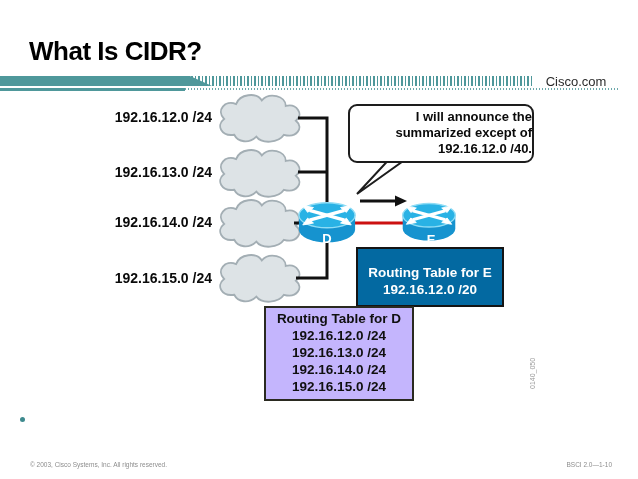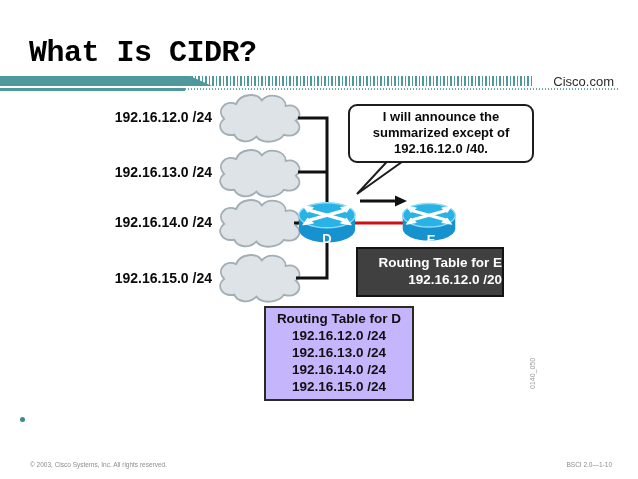--- a/index.html
+++ b/index.html
@@ -2,41 +2,41 @@
 <html><head>
 <meta charset="utf-8">
 <style>
   html,body{margin:0;padding:0;background:#ffffff;}
   .slide{
     position:relative;width:638px;height:479px;background:#ffffff;overflow:hidden;
     font-family:"Liberation Sans",sans-serif;
   }
   .abs{position:absolute;}
   
-  .title{left:29px;top:36px;font-size:30px;font-weight:bold;color:#000;letter-spacing:-0.5px;font-family:Liberation Mono, monospace;}
+  .title{left:29px;top:36px;font-size:26px;font-weight:bold;color:#000;letter-spacing:-0.5px;}
   .bar-stripes{left:188px;top:76px;width:344px;height:10px;
     background:repeating-linear-gradient(90deg,#4f989b 0 1.5px,#ffffff 1.5px 3.5px);}
   .bar-solid{left:0;top:76px;width:212px;height:10px;background:#4f989b;
     clip-path:polygon(0 0,190px 0,212px 100%,0 100%);}
-  .brand{left:538px;top:74px;width:76px;text-align:right;font-size:13px;color:#2b2b2b;}
+  .brand{left:538px;top:74px;width:76px;text-align:center;font-size:13px;color:#2b2b2b;}
   .rule-solid{left:0;top:88px;width:185px;height:3px;background:#4f989b;}
   .rule-dotted{left:185px;top:88px;width:433px;height:2px;
     background:repeating-linear-gradient(90deg,#6ba8aa 0 1px,#ffffff 1px 3px);}
   
   .net-label{left:100px;width:112px;text-align:right;font-size:14px;font-weight:bold;color:#0a0a0a;white-space:nowrap;}
   .callout{left:348px;top:104px;width:182px;height:52px;background:#ffffff;border:2px solid #1d1d1d;
-    border-radius:9px;text-align:center;font-size:13px;font-weight:bold;color:#0a0a0a;line-height:16px;padding-top:3px;}
+    border-radius:9px;text-align:right;font-size:13px;font-weight:bold;color:#0a0a0a;line-height:16px;padding-top:3px;}
   .callout span{display:block;}
   .router{width:62px;height:48px;}
   .router .rlabel{position:absolute;left:0;right:0;bottom:1px;text-align:center;
     color:#ffffff;font-size:13px;font-weight:bold;}
   .tbox{text-align:center;font-weight:bold;}
   .tbox span{display:block;}
-  .box-e{left:356px;top:247px;width:144px;height:41px;background:#404040;border:2px solid #141414;
-    color:#ffffff;font-size:13.5px;line-height:17px;padding-top:5px;text-align:right;}
+  .box-e{left:356px;top:247px;width:144px;height:41px;background:#0369a1;border:2px solid #141414;
+    color:#ffffff;font-size:13.5px;line-height:17px;padding-top:15px;}
   .box-d{left:264px;top:306px;width:146px;height:89px;background:#c4b5fd;border:2px solid #2a2a20;
     color:#101010;font-size:13.5px;line-height:17px;padding-top:2px;}
   .fig-id{left:529px;top:389px;width:50px;font-size:7px;color:#9a9a9a;
     transform:rotate(-90deg);transform-origin:0 0;white-space:nowrap;}
   
   .bullet-dot{left:20px;top:417px;width:5px;height:5px;border-radius:50%;background:#3e8a8e;}
   .bullet-text{left:33px;top:407px;width:594px;font-size:15.5px;font-weight:bold;color:#0a0a0a;line-height:21px;}
   .bullet-text span{display:block;}
   .foot-left{left:30px;top:461px;font-size:6.5px;color:#8d8d8d;}
   .foot-right{left:500px;top:461px;width:112px;text-align:right;font-size:6.5px;color:#8d8d8d;}

